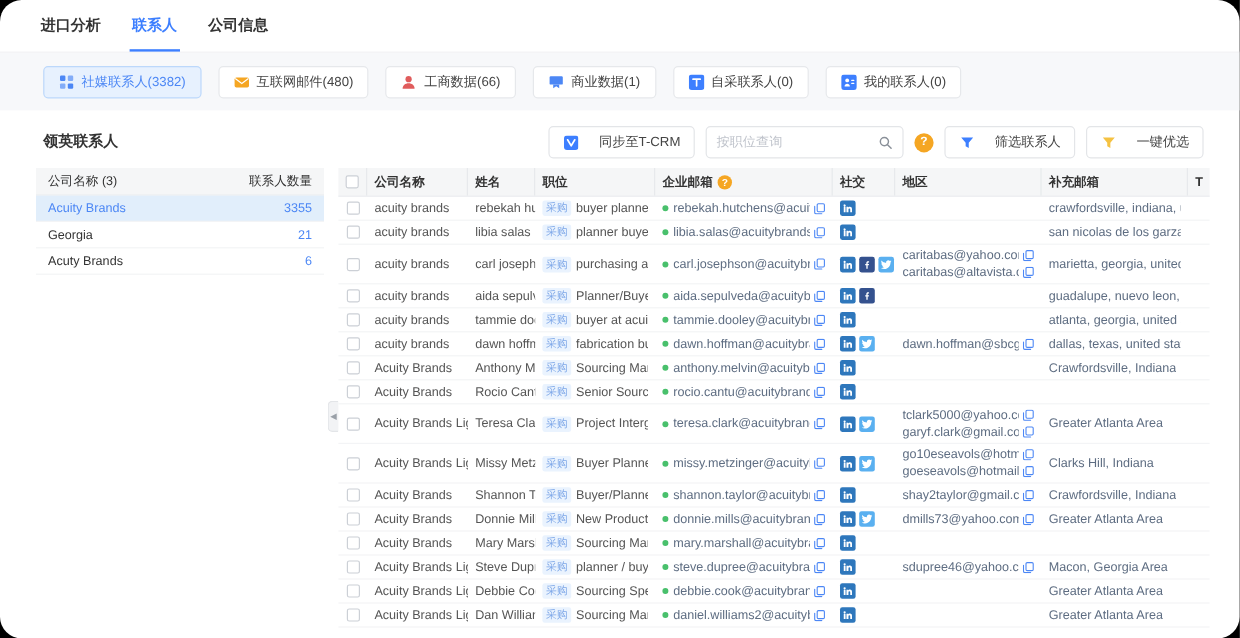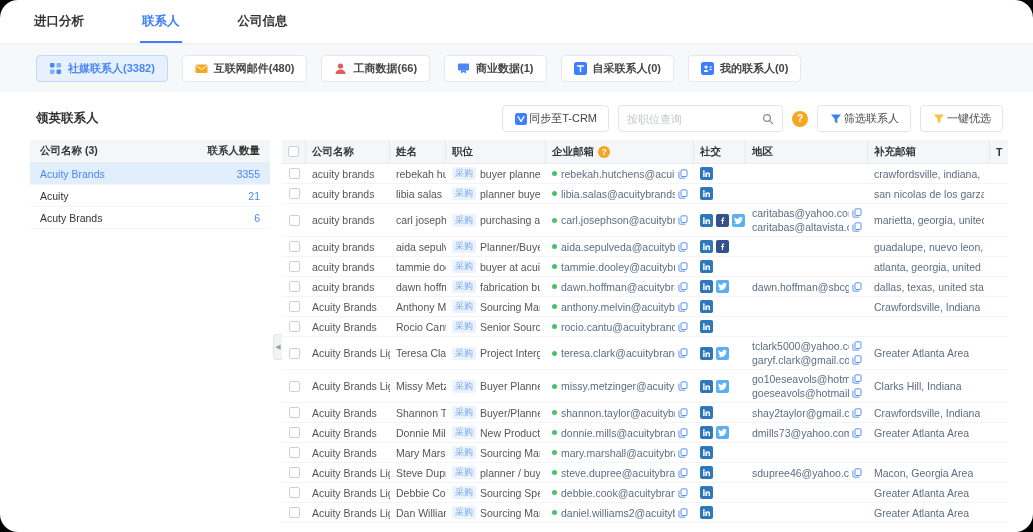--- a/index.html
+++ b/index.html
@@ -1,44 +1,44 @@
 <!DOCTYPE html>
 <html><head>
 <meta charset="utf-8">
 <style>
   * { margin:0; padding:0; box-sizing:border-box; }
   html,body { width:1033px; height:532px; background:#000; font-family:"Liberation Sans","DejaVu Sans",sans-serif; overflow:hidden; }
   .card { position:absolute; left:0; top:0; width:1033px; height:532px; background:#fff; border-radius:18px; overflow:hidden; }
 
   
-  .tabs-bar { display:flex; align-items:flex-end; gap:54px; padding:0 32px; height:44px; border-bottom:1px solid #f0f1f3; }
+  .tabs-bar { display:flex; align-items:flex-end; gap:22px; padding:0 32px; height:44px; border-bottom:1px solid #f0f1f3; }
   .tab { font-size:12.5px; font-weight:bold; color:#333; padding:12px 2px 11px; cursor:pointer; border-bottom:2px solid transparent; }
   .tab.active { color:#3d7fff; border-bottom-color:#3d7fff; }
 
   
   .chips-bar { display:flex; align-items:center; gap:14px; background:#f7f8fa; height:48px; padding:0 36px; }
-  .chip { display:flex; align-items:center; gap:6px; background:#fff; border:1px solid #e6e8eb; border-radius:4px; height:27px; padding:0 12px; font-size:11px; color:#444; cursor:pointer; white-space:nowrap;font-weight:bold; }
+  .chip { display:flex; align-items:center; gap:6px; background:#fff; border:1px solid #e6e8eb; border-radius:4px; height:27px; padding:0 12px; font-size:11px; color:#444; cursor:pointer; white-space:nowrap; }
   .chip.active { background:#e7f1fe; border-color:#bcd8fb; color:#4c87f5; }
   .chip .cicon { width:13px; height:13px; display:inline-flex; align-items:center; justify-content:center; flex:none; }
   .cicon svg { width:13px; height:13px; display:block; }
 
   
   .section-row { display:flex; align-items:center; justify-content:space-between; padding:13px 30px 8px 36px; }
   .section-title { font-size:12.5px; font-weight:bold; color:#333; }
   .toolbar { display:flex; align-items:center; gap:9px; }
-  .tbtn { display:flex; align-items:center; gap:2px; background:#fff; border:1px solid #e3e5e8; border-radius:4px; height:27px; padding:0 11px; font-size:11px; color:#444; cursor:pointer; white-space:nowrap; }
+  .tbtn { display:flex; align-items:center; gap:17px; background:#fff; border:1px solid #e3e5e8; border-radius:4px; height:27px; padding:0 11px; font-size:11px; color:#444; cursor:pointer; white-space:nowrap; }
   .search-wrap { display:flex; align-items:center; border:1px solid #e3e5e8; border-radius:4px; height:27px; width:165px; padding:0 8px; background:#fff; }
   .search-wrap input { border:none; outline:none; flex:1; font-size:11px; color:#333; font-family:inherit; min-width:0; }
   .search-wrap input::placeholder { color:#c0c4cc; }
   .help-dot { width:16px; height:16px; border-radius:50%; background:#f5a623; color:#fff; font-size:10px; font-weight:bold; display:flex; align-items:center; justify-content:center; cursor:pointer; }
 
   
   .tables { display:flex; padding:0 30px 0 30px; gap:12px; align-items:flex-start; }
   .company-panel { width:240px; flex:none; font-size:10.5px; }
-  .cp-head { display:flex; background:#f5f6f7; border-bottom:1px solid #ebedf0; height:23px; align-items:center; color:#333; font-weight:bold; }
+  .cp-head { display:flex; background:#f5f6f7; border-bottom:1px solid #ebedf0; height:23px; align-items:center; color:#333; font-weight:normal; }
   .cp-head .c1 { flex:1; padding-left:10px; }
   .cp-head .c2 { width:90px; text-align:right; padding-right:10px; }
   .cp-row { display:flex; height:22px; align-items:center; border-bottom:1px solid #f3f4f6; cursor:pointer; color:#333; }
   .cp-row .c1 { flex:1; padding-left:10px; white-space:nowrap; overflow:hidden; }
   .cp-row .c2 { width:90px; text-align:right; padding-right:10px; color:#4c87f5; }
   .cp-row.selected { background:#e1eefb; }
   .cp-row.selected .c1 { color:#4c87f5; }
 
   
   .contacts-panel { position:relative; flex:1; font-size:10.5px; }
@@ -197,21 +197,21 @@
       <div class="cp-head">
         <div class="c1">公司名称 (3)</div>
         <div class="c2">联系人数量</div>
       </div>
       <div id="companyRows">
           <div class="cp-row selected">
             <div class="c1">Acuity Brands</div>
             <div class="c2">3355</div>
           </div>
           <div class="cp-row">
-            <div class="c1">Acuity</div>
+            <div class="c1">Georgia</div>
             <div class="c2">21</div>
           </div>
           <div class="cp-row">
             <div class="c1">Acuty Brands</div>
             <div class="c2">6</div>
           </div>
         </div>
     </div>
 
     <div class="contacts-panel">

